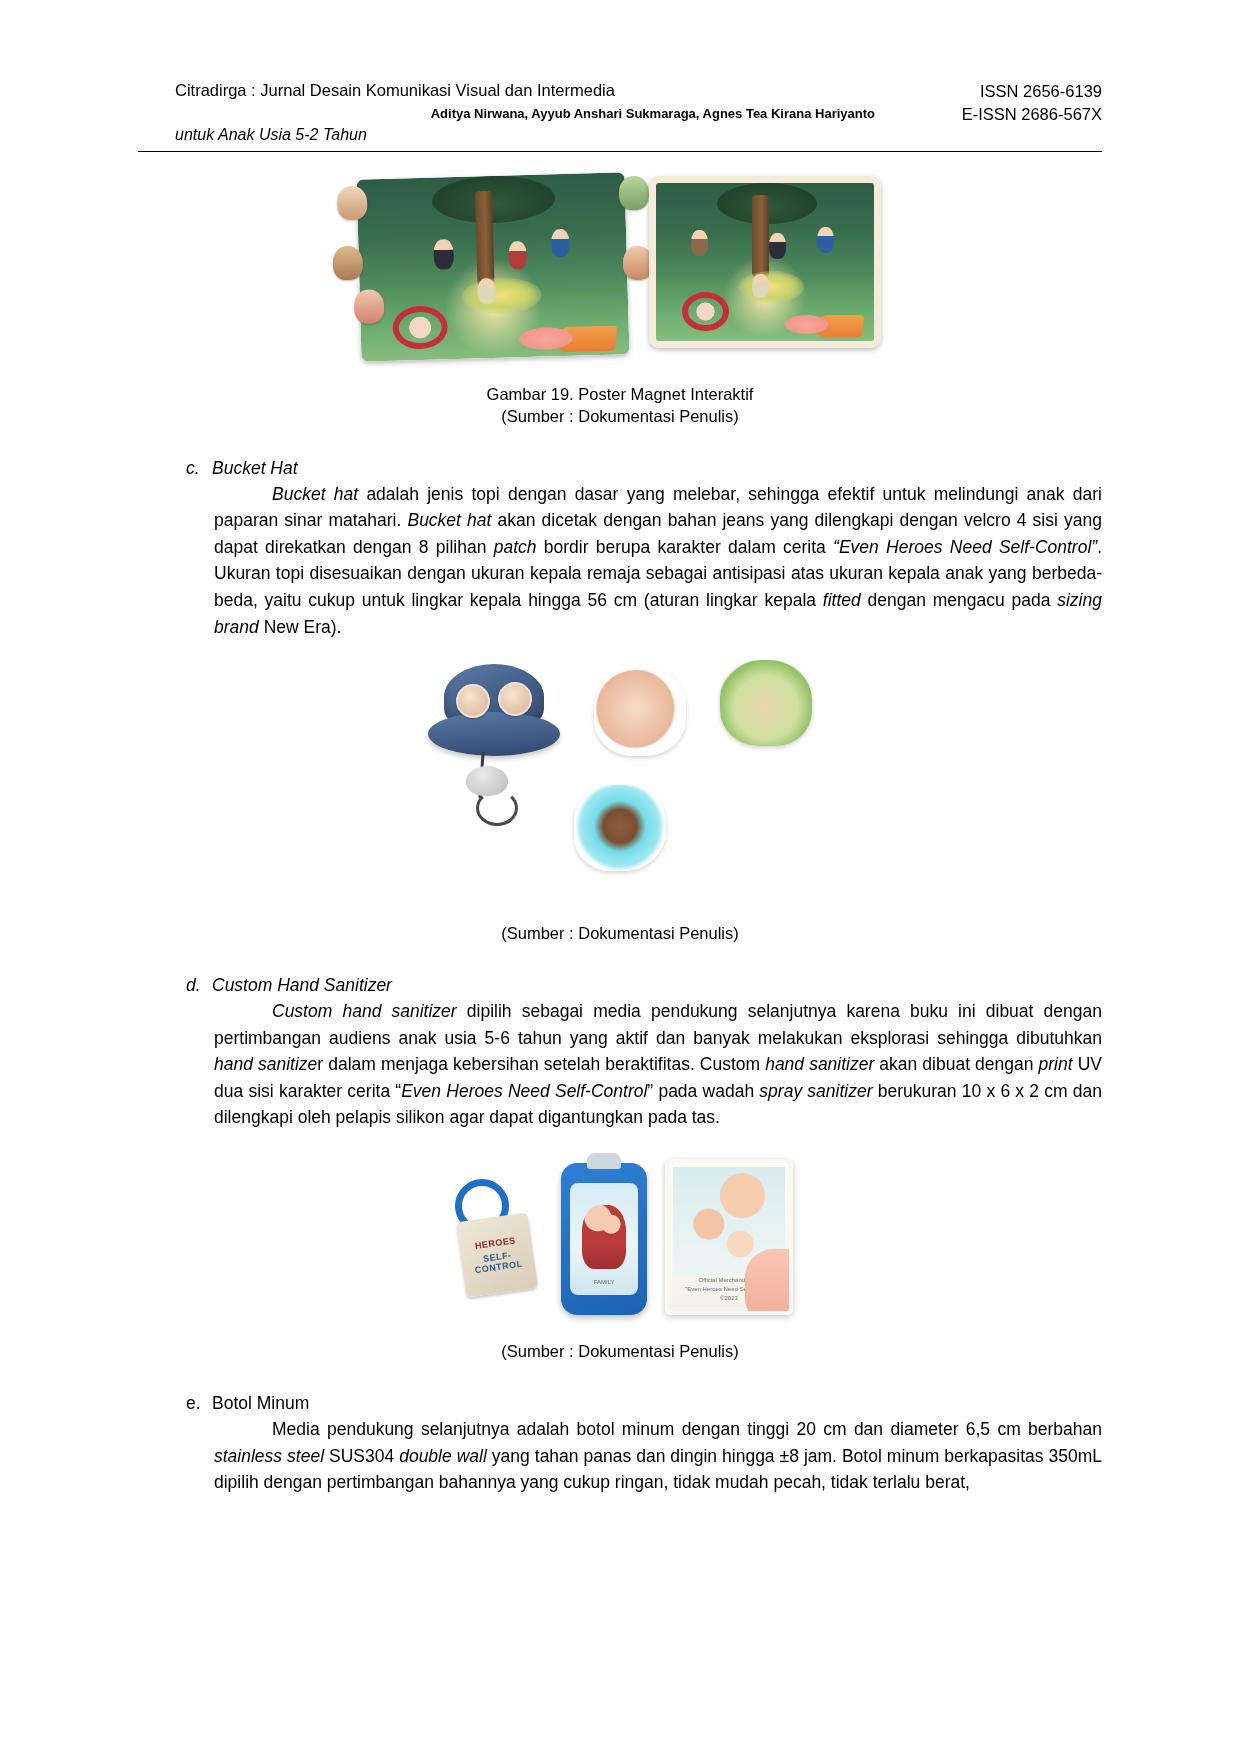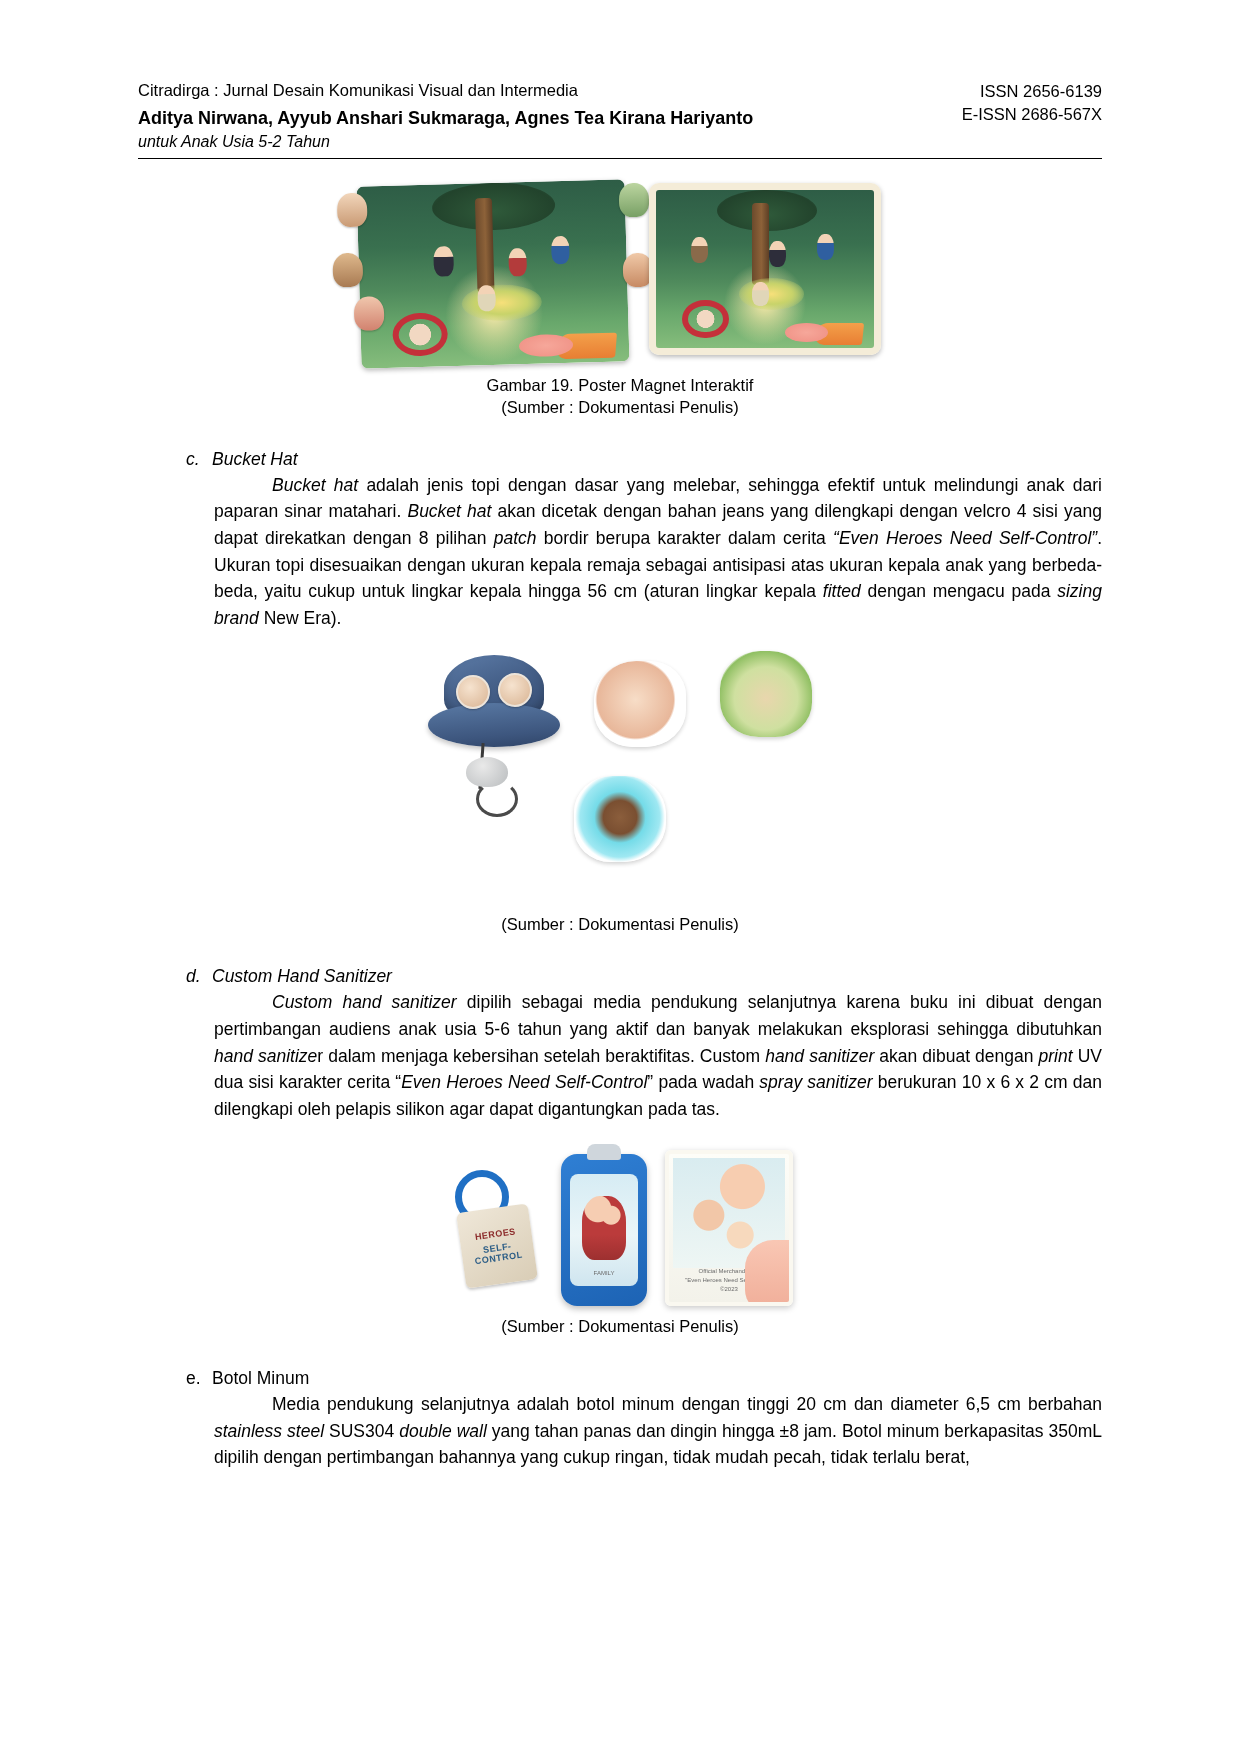--- a/index.html
+++ b/index.html
@@ -29,53 +29,54 @@
   }
 
   
   .masthead {
     display: flex;
     justify-content: space-between;
     align-items: flex-start;
     border-bottom: 1.3px solid #000;
     padding-bottom: 6px;
   }
-  .masthead-left { width: 700px; }
+  .masthead-left { width: 700px; margin-left: 37px; }
   .masthead-right {
     text-align: right;
     font-size: 16.5px;
     line-height: 1.42;
     padding-top: 2px;
     white-space: nowrap;
   }
   .journal-name {
     font-size: 16.5px;
     line-height: 1.5;
     margin-bottom: 2px;
   }
   .authors {
-    font-size: 18px;
+    font-size: 13px;
     font-weight: bold;
     line-height: 1.45;
+    text-align: right;
   }
   .article-title {
     font-size: 16px;
     font-style: italic;
     line-height: 1.32;
   }
 
   
   .figure-block {
     text-align: center;
   }
   .figure-caption {
     text-align: center;
     font-size: 16.5px;
     line-height: 1.33;
-    margin-top: 10px;
+    margin-top: 26px;
   }
   .figure-caption .it { font-style: italic; }
 
   
   .list-heading {
     font-size: 17.5px;
     font-style: italic;
     margin: 0 0 2px 0;
     padding-left: 48px;
     display: flex;

